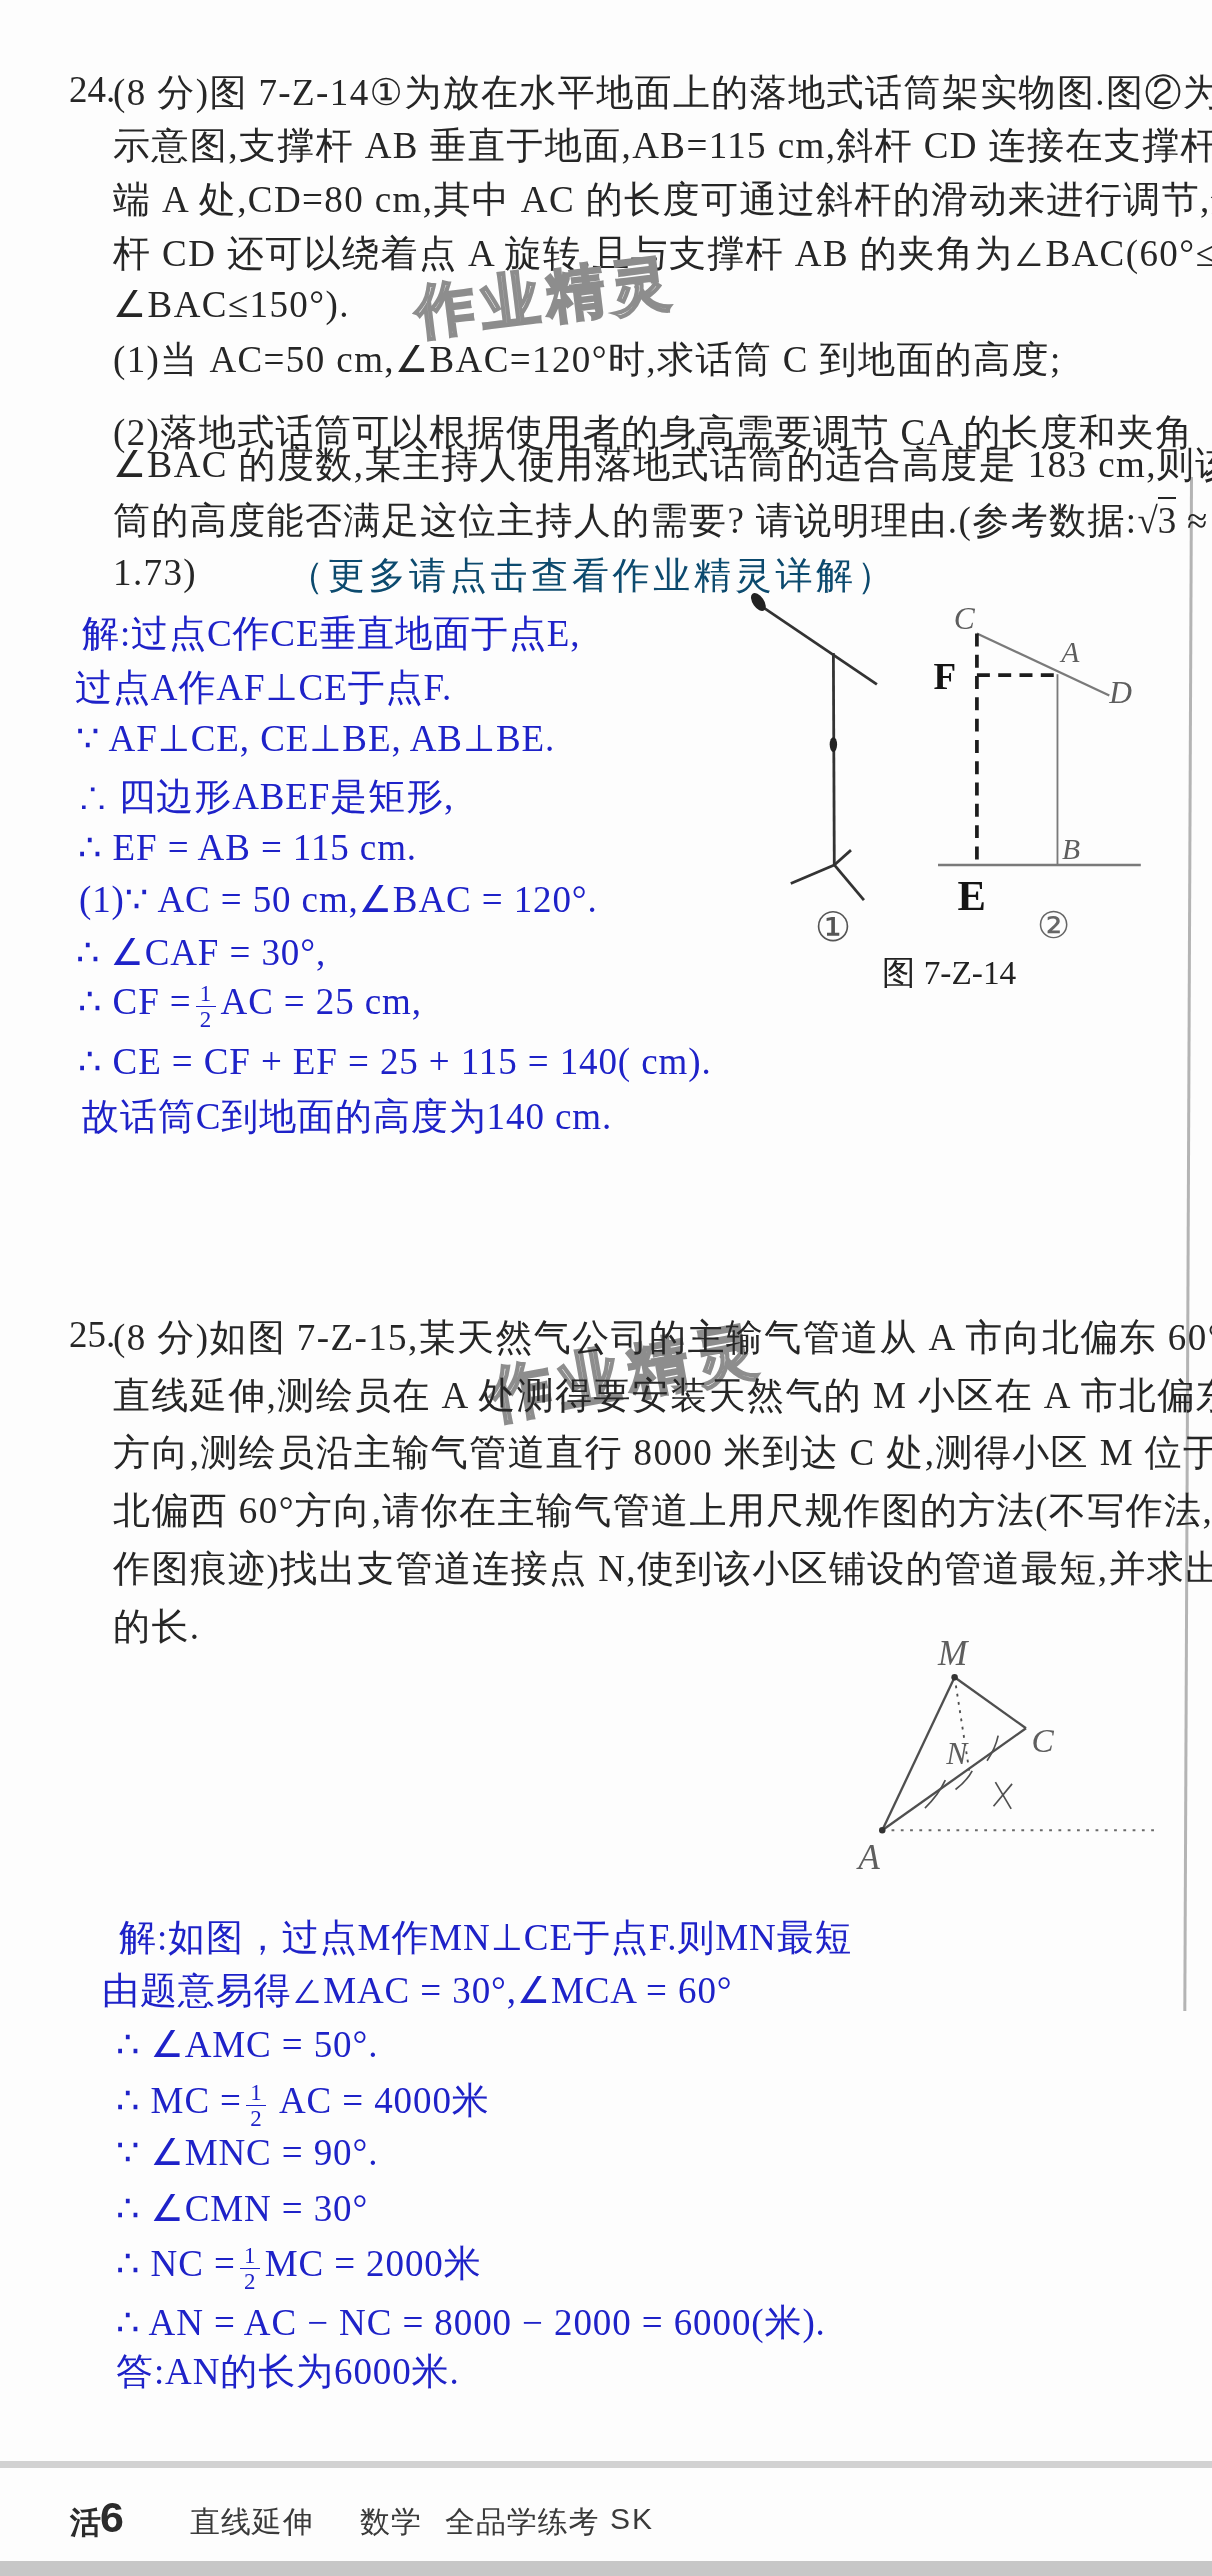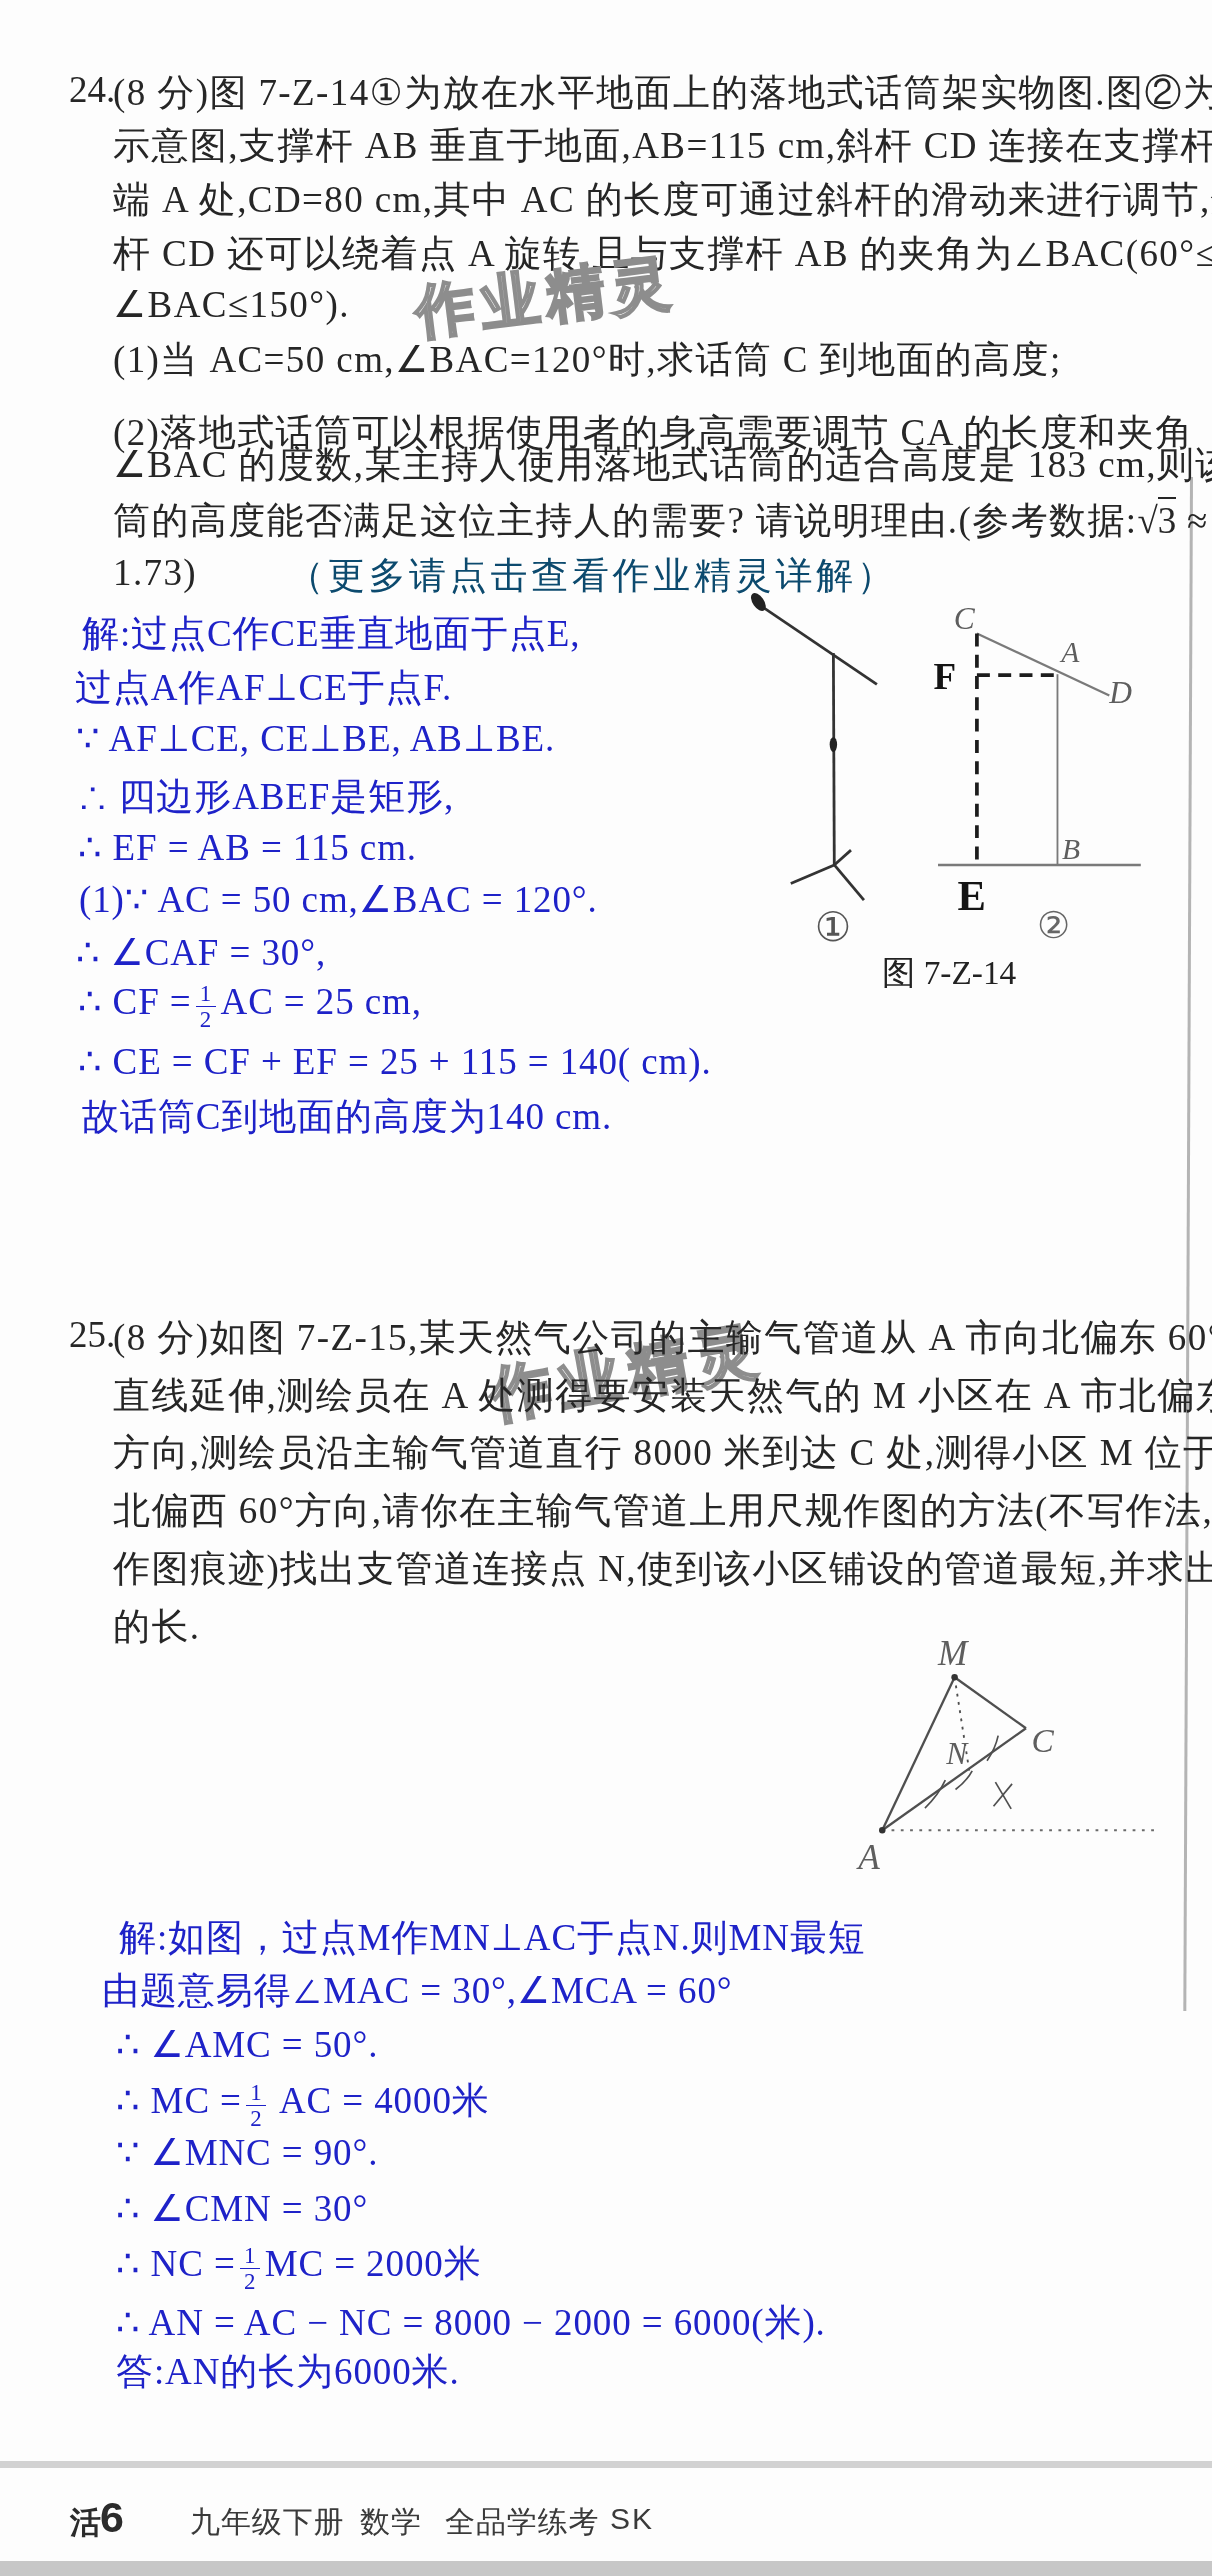--- a/index.html
+++ b/index.html
@@ -149,33 +149,33 @@
     <path d="M 165,155 Q 174,142 177,128" stroke="#4f4f4f" stroke-width="1.8"></path>
     <line x1="174" y1="178" x2="191" y2="207" stroke="#4f4f4f" stroke-width="1.8"></line>
     <line x1="192" y1="180" x2="172" y2="204" stroke="#4f4f4f" stroke-width="1.8"></line>
     <text class="lbl-it" x="112" y="52" font-size="38">M</text>
     <text class="lbl-it" x="213" y="146" font-size="36">C</text>
     <text class="lbl-it" x="121" y="158" font-size="34">N</text>
     <text class="lbl-it" x="26" y="272" font-size="38">A</text>
   </g>
 </svg>
 
-<div class="bline" style="top:1913px;left:119px">解:如图，过点M作MN⊥AC于点N.则MN最短</div>
+<div class="bline" style="top:1913px;left:119px">解:如图，过点M作MN⊥CE于点F.则MN最短</div>
 <div class="bline" style="top:1966px;left:102px">由题意易得∠MAC = 30°,∠MCA = 60°</div>
 <div class="bline" style="top:2023px;left:116px">∴ ∠AMC = 50°.</div>
 <div class="bline" style="top:2076px;left:116px"><span>∴ MC =</span><span class="frac"><span class="n">1</span><span class="d">2</span></span><span> AC = 4000米</span></div>
 <div class="bline" style="top:2131px;left:116px">∵ ∠MNC = 90°.</div>
 <div class="bline" style="top:2187px;left:116px">∴ ∠CMN = 30°</div>
 <div class="bline" style="top:2239px;left:116px"><span>∴ NC =</span><span class="frac"><span class="n">1</span><span class="d">2</span></span><span>MC = 2000米</span></div>
 <div class="bline" style="top:2298px;left:116px">∴ AN = AC − NC = 8000 − 2000 = 6000(米).</div>
 <div class="bline" style="top:2347px;left:116px">答:AN的长为6000米.</div>
 
 <div class="edge-line"></div>
 <div class="rule-upper"></div>
 <div class="rule-bottom"></div>
 
 <span class="footer-item badge" style="top:2502px;left:70px">活</span>
 <span class="footer-item badge-num" style="top:2493px;left:100px">6</span>
-<span class="footer-item" style="top:2502px;left:190px">九年级下册</span>
+<span class="footer-item" style="top:2502px;left:190px">直线延伸</span>
 <span class="footer-item" style="top:2502px;left:360px">数学</span>
 <span class="footer-item" style="top:2502px;left:445px">全品学练考</span>
 <span class="footer-item" style="top:2502px;left:610px;letter-spacing:1.9px">SK</span>
 
 
 </body></html>

